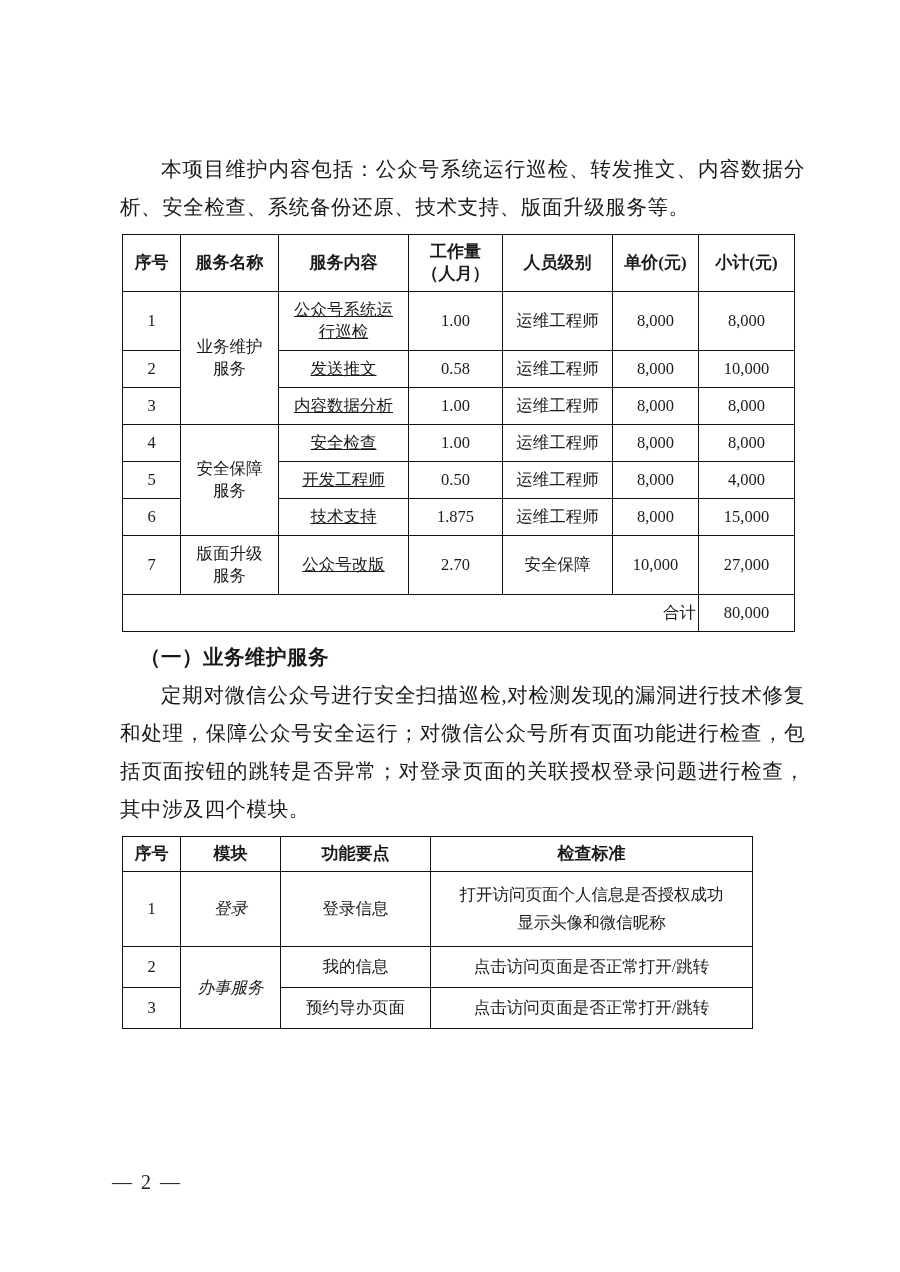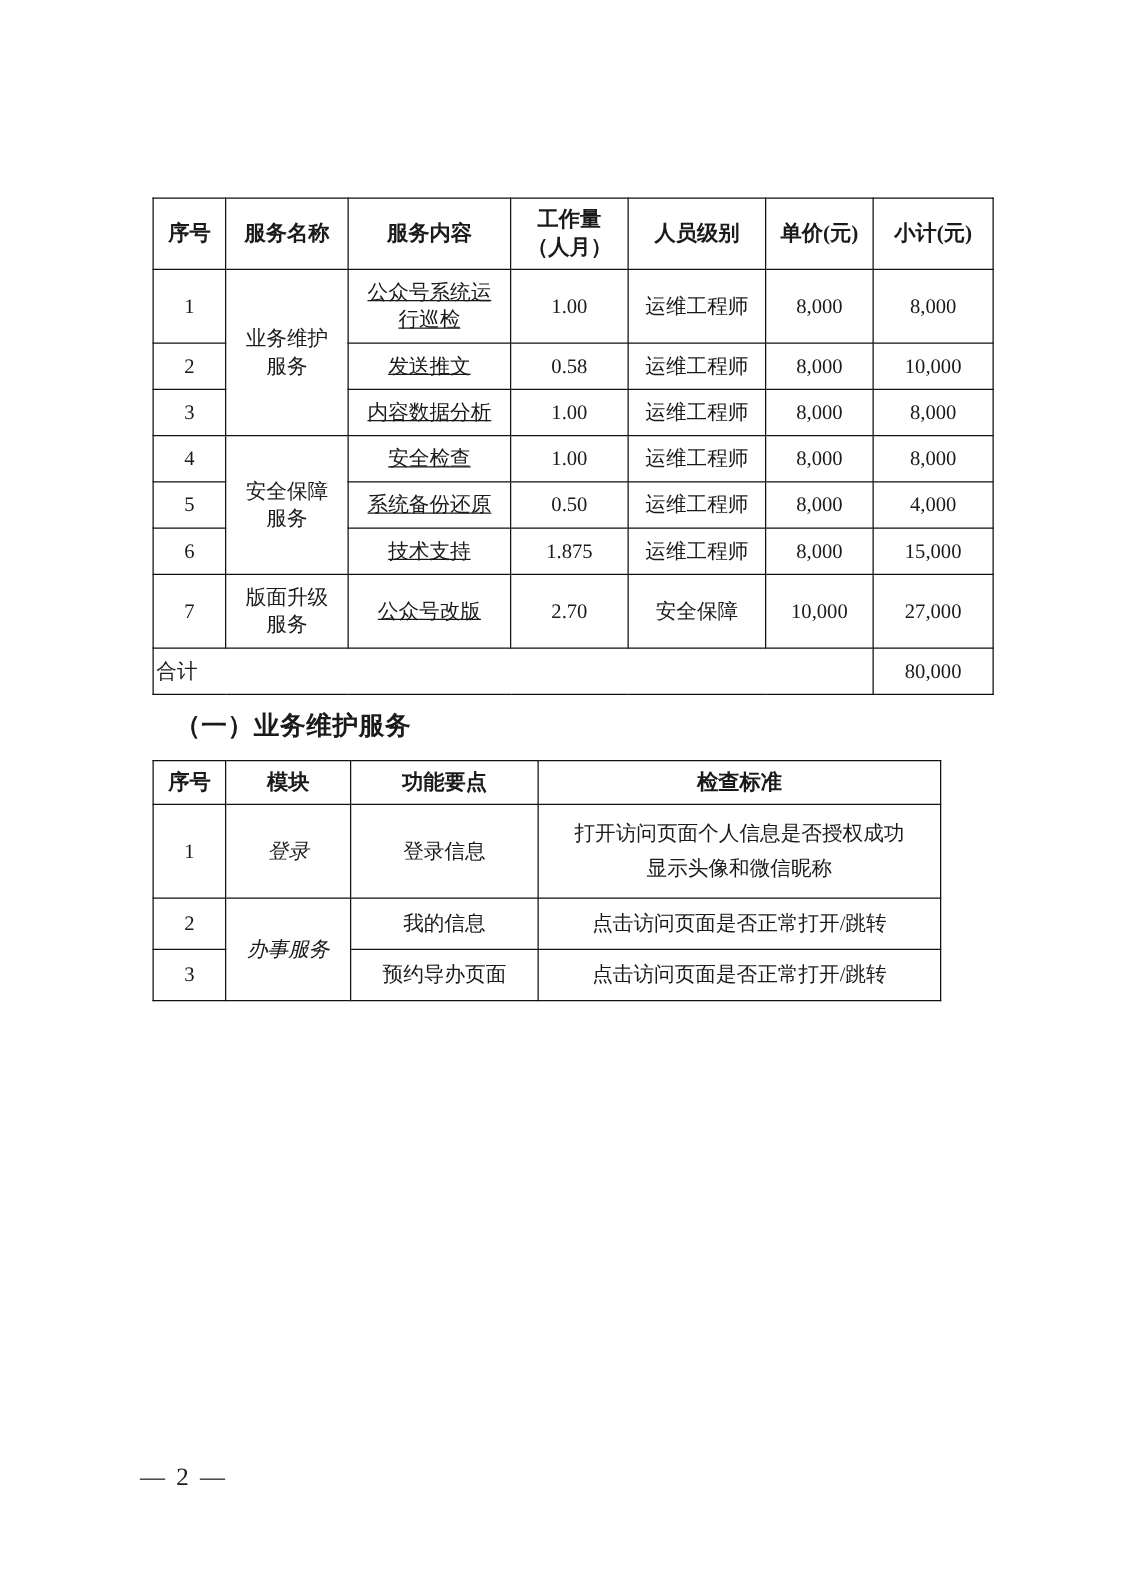--- a/index.html
+++ b/index.html
@@ -64,21 +64,21 @@
   #cost-table { width: 672px; margin-left: 2px; }
   #cost-table td.c-seq { width: 58px; }
   #cost-table td.c-name { width: 98px; }
   #cost-table td.c-content { width: 130px; text-decoration: underline; }
   #cost-table td.c-work { width: 94px; }
   #cost-table td.c-level { width: 110px; }
   #cost-table td.c-price { width: 86px; }
   #cost-table td.c-sum { width: 96px; }
   #cost-table tbody td { height: 30px; }
   #cost-table .tall td { height: 52px; }
-  #cost-table .total-label { text-align: left; }
+  #cost-table .total-label { text-align: right; }
 
   
   #check-table { width: 630px; margin-left: 2px; }
   #check-table td.k-seq { width: 58px; }
   #check-table td.k-mod { width: 100px; font-style: italic; }
   #check-table td.k-fn { width: 150px; }
   #check-table td.k-std { width: 322px; }
   #check-table tbody td { height: 34px; }
   #check-table .two-line td { height: 68px; }
   .std-lines span { display: block; line-height: 28px; }
@@ -89,20 +89,21 @@
     bottom: 78px;
     font-size: 20px;
     letter-spacing: 2px;
   }
 </style>
 </head>
 <body>
 
 <div class="page">
 
+  <p class="para">本项目维护内容包括：公众号系统运行巡检、转发推文、内容数据分析、安全检查、系统备份还原、技术支持、版面升级服务等。</p>
 
   <table class="doc-table" id="cost-table">
     <colgroup>
       <col style="width:58px">
         <col style="width:98px">
         <col style="width:130px">
       <col style="width:94px">
         <col style="width:110px">
         <col style="width:86px">
         <col style="width:96px">
@@ -160,21 +161,21 @@
           <span>服务</span>
         </td>
         <td class="c-content">安全检查</td>
         <td class="c-work">1.00</td>
         <td class="c-level">运维工程师</td>
         <td class="c-price">8,000</td>
         <td class="c-sum">8,000</td>
       </tr>
       <tr>
         <td class="c-seq">5</td>
-        <td class="c-content">系统备份还原</td>
+        <td class="c-content">开发工程师</td>
         <td class="c-work">0.50</td>
         <td class="c-level">运维工程师</td>
         <td class="c-price">8,000</td>
         <td class="c-sum">4,000</td>
       </tr>
       <tr>
         <td class="c-seq">6</td>
         <td class="c-content">技术支持</td>
         <td class="c-work">1.875</td>
         <td class="c-level">运维工程师</td>
@@ -195,20 +196,21 @@
       </tr>
       <tr>
         <td class="total-label" colspan="6">合计</td>
         <td class="c-sum">80,000</td>
       </tr>
     </tbody>
   </table>
 
   <div class="heading heading-1">（一）业务维护服务</div>
 
+  <p class="para">定期对微信公众号进行安全扫描巡检,对检测发现的漏洞进行技术修复和处理，保障公众号安全运行；对微信公众号所有页面功能进行检查，包括页面按钮的跳转是否异常；对登录页面的关联授权登录问题进行检查，其中涉及四个模块。</p>
 
   <table class="doc-table" id="check-table">
     <colgroup>
       <col style="width:58px">
         <col style="width:100px">
         <col style="width:150px">
         <col style="width:322px">
     </colgroup>
     <thead>
       <tr>

